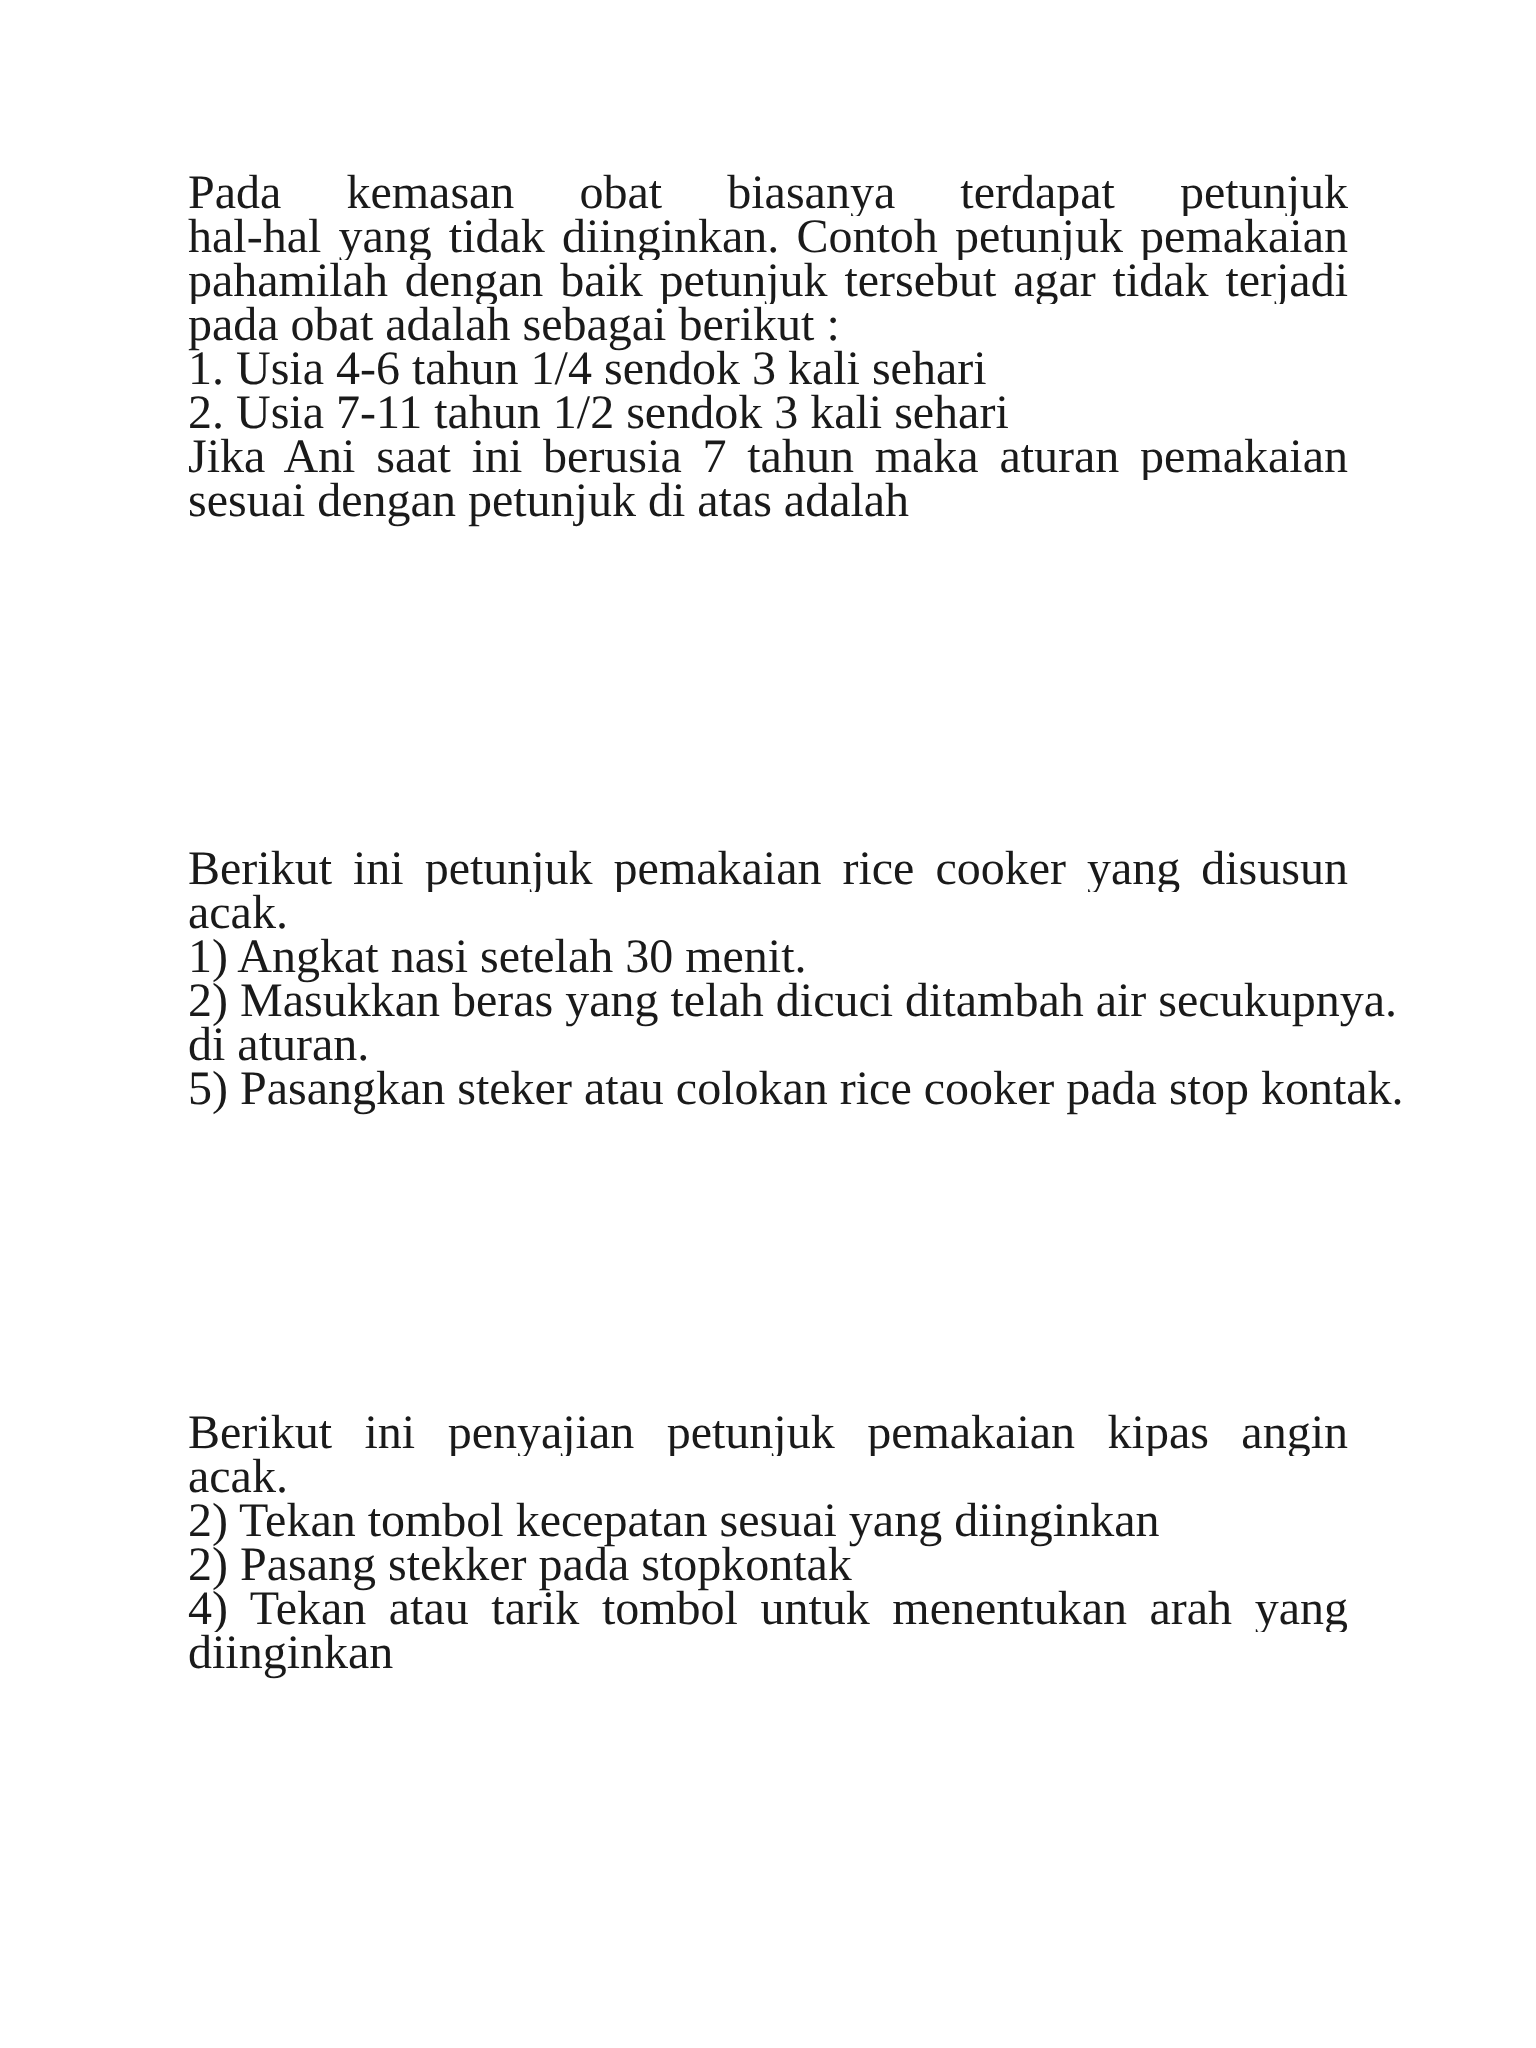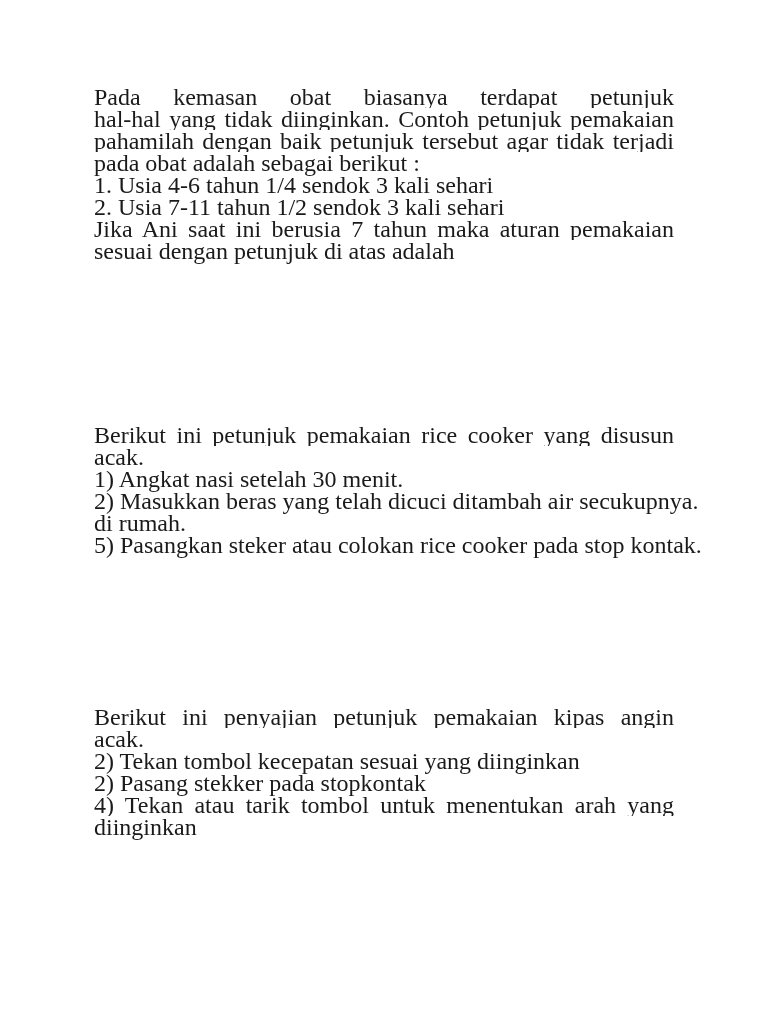--- a/index.html
+++ b/index.html
@@ -50,21 +50,21 @@
   <span class="line">2. Usia 7-11 tahun 1/2 sendok 3 kali sehari</span>
   <span class="line justify">Jika Ani saat ini berusia 7 tahun maka aturan pemakaian obat</span>
   <span class="line">sesuai dengan petunjuk di atas adalah</span>
 </div>
 
 <div class="section" id="section-rice-cooker">
   <span class="line justify">Berikut ini petunjuk pemakaian rice cooker yang disusun secara</span>
   <span class="line">acak.</span>
   <span class="line">1) Angkat nasi setelah 30 menit.</span>
   <span class="line">2) Masukkan beras yang telah dicuci ditambah air secukupnya.</span>
-  <span class="line">di rumah.</span>
+  <span class="line">di aturan.</span>
   <span class="line">5) Pasangkan steker atau colokan rice cooker pada stop kontak.</span>
 </div>
 
 <div class="section" id="section-fan">
   <span class="line justify">Berikut ini penyajian petunjuk pemakaian kipas angin secara</span>
   <span class="line">acak.</span>
   <span class="line">2) Tekan tombol kecepatan sesuai yang diinginkan</span>
   <span class="line">2) Pasang stekker pada stopkontak</span>
   <span class="line justify">4) Tekan atau tarik tombol untuk menentukan arah yang</span>
   <span class="line">diinginkan</span>

